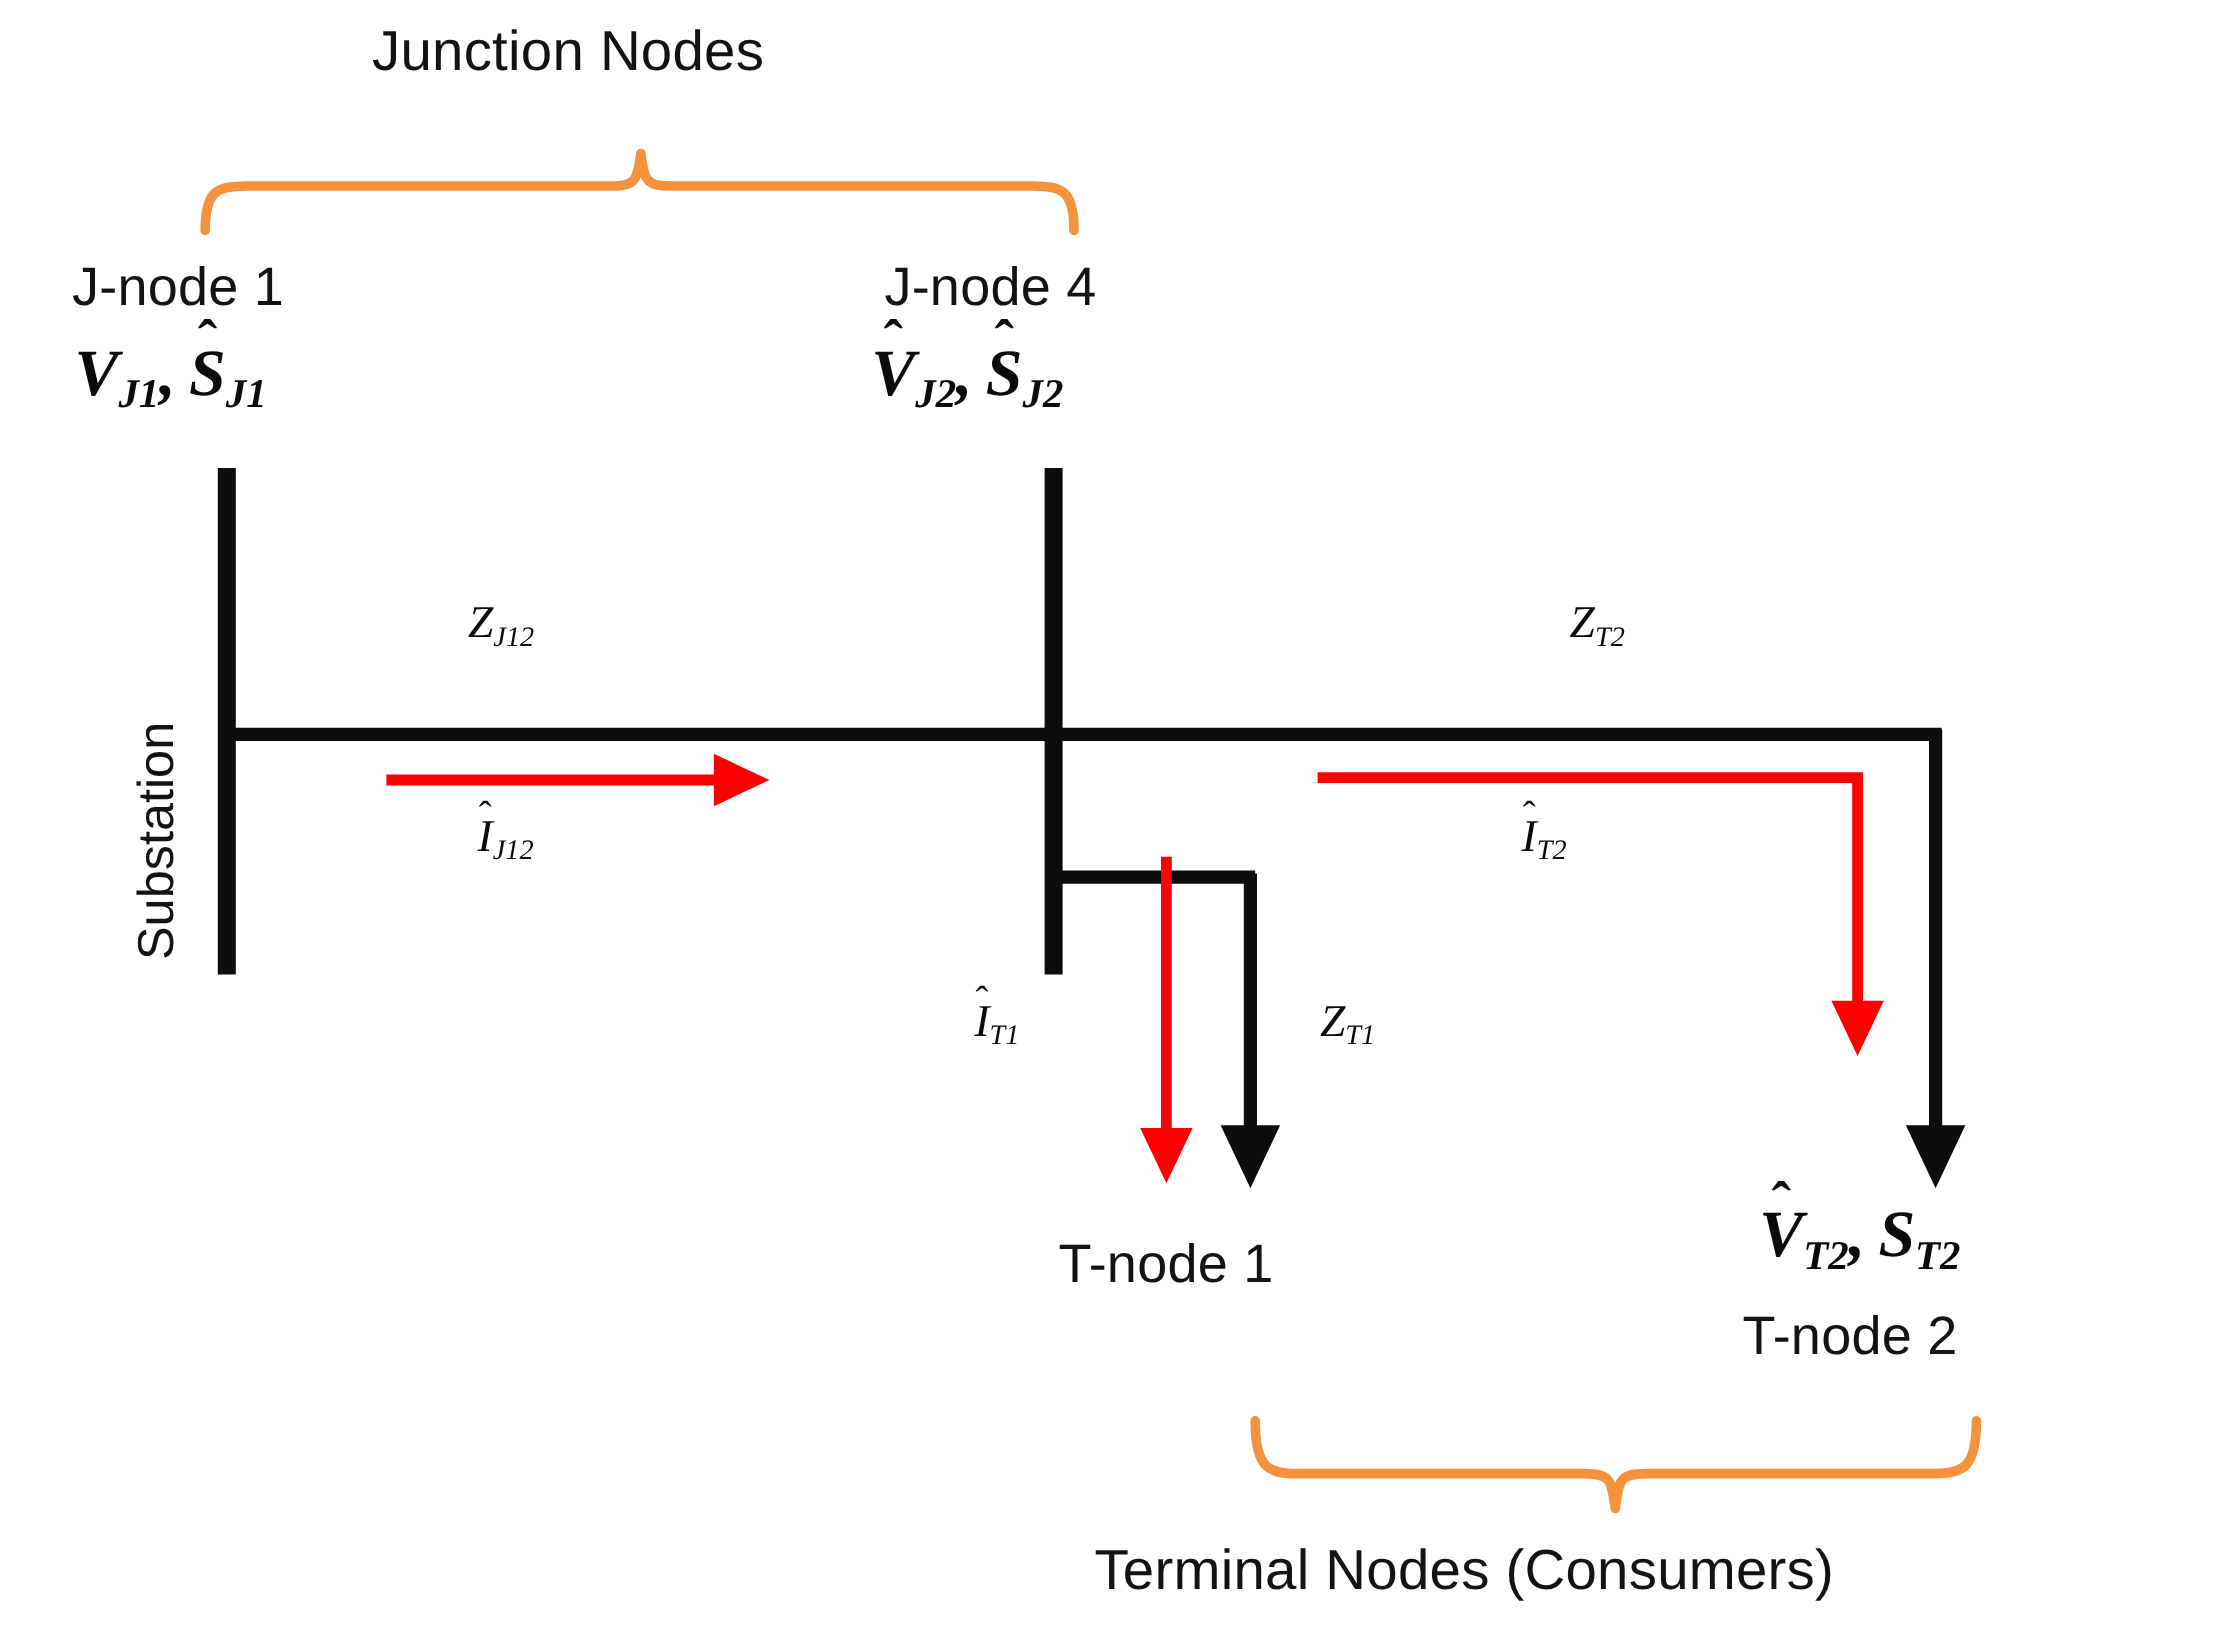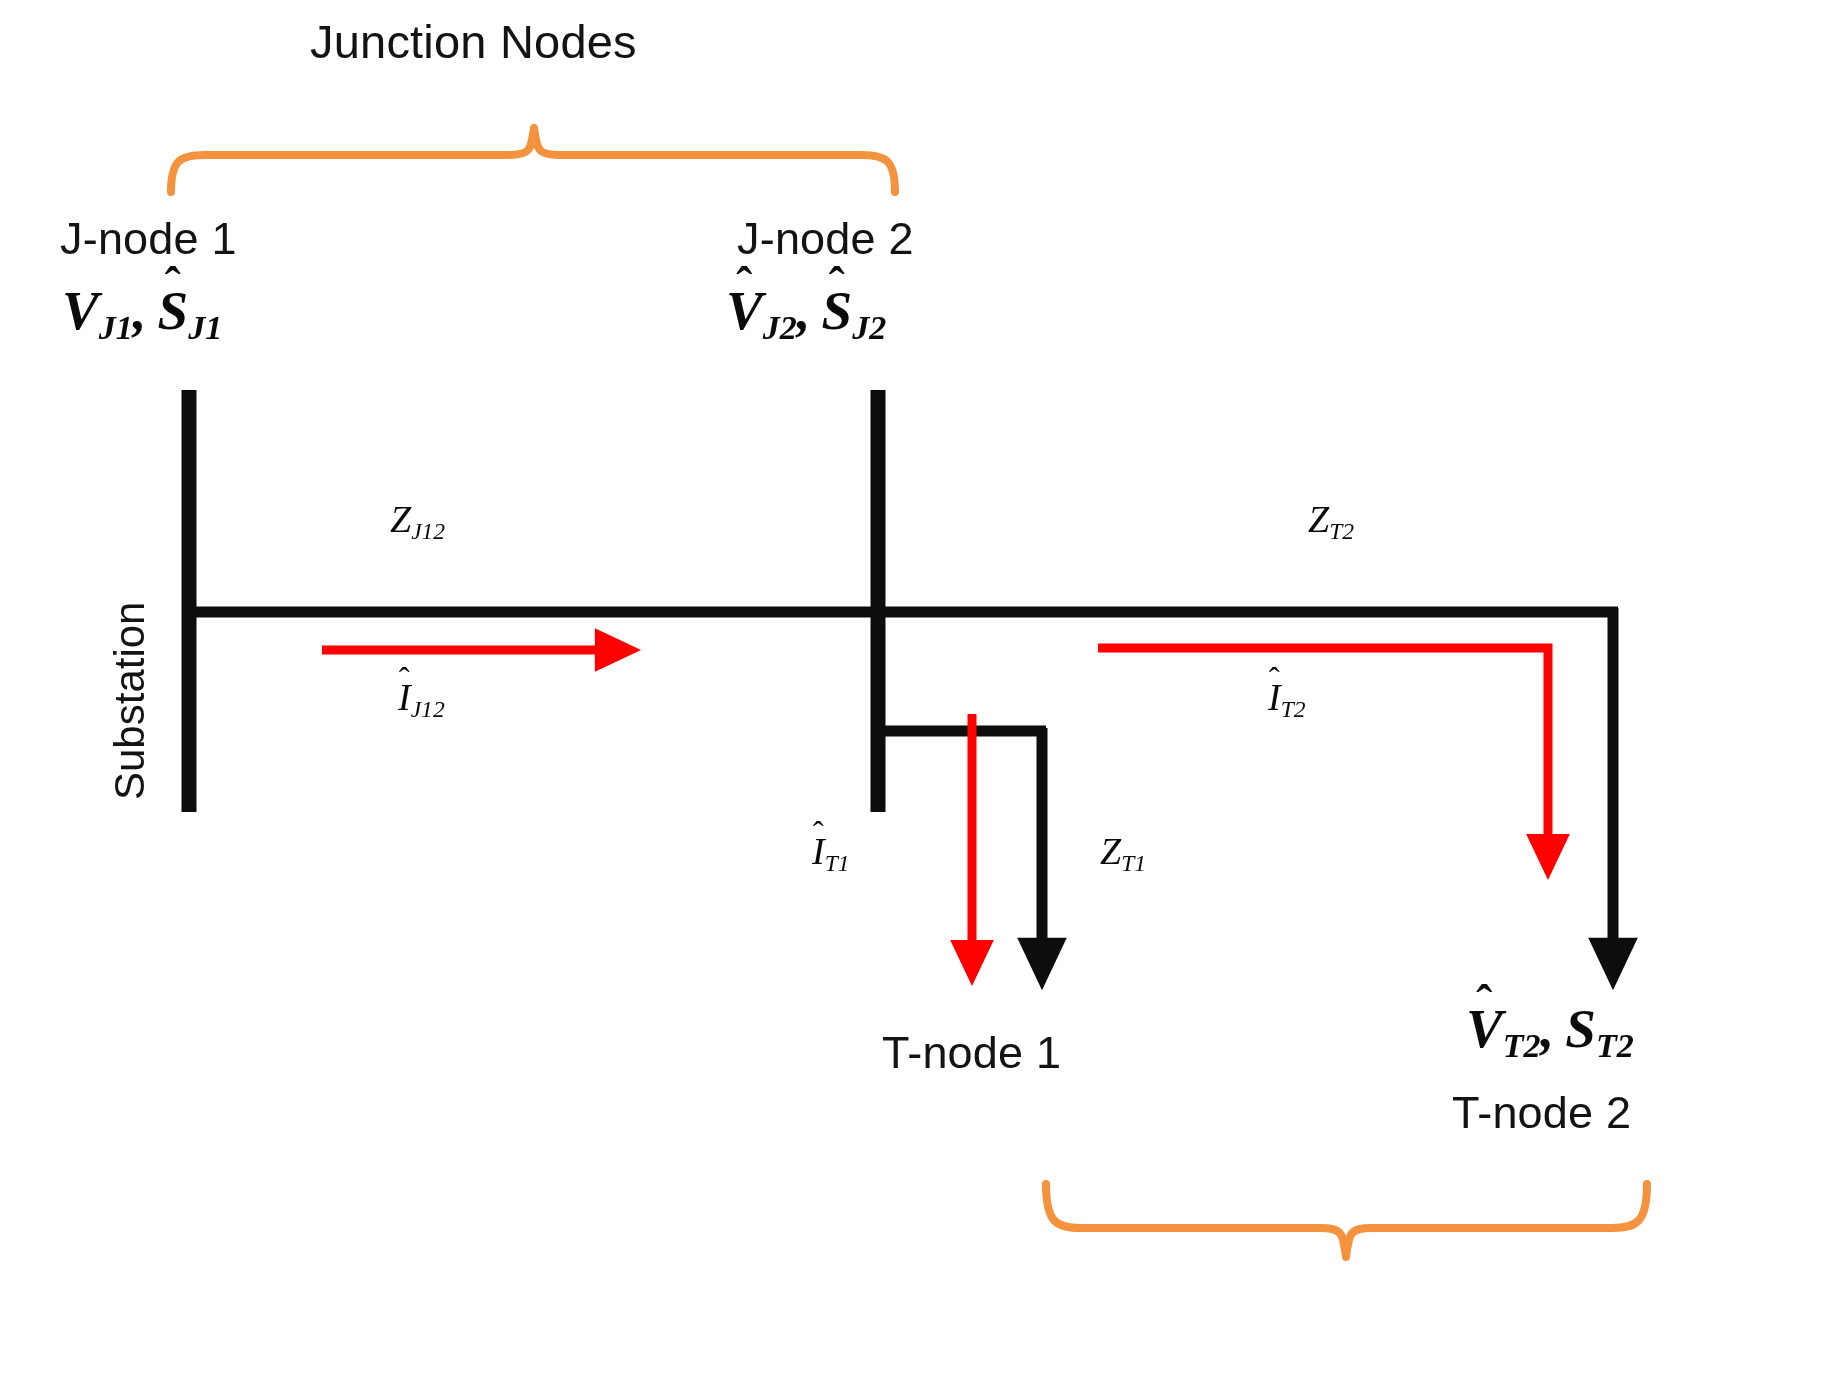--- a/index.html
+++ b/index.html
@@ -99,21 +99,21 @@
 
   <div class="lbl sans t-node" style="left:60px;top:216px;">J-node 1</div>
 
   <div class="lbl math mbold m-big" style="left:62px;top:283px;">
     <span class="hatwrap">
       <span class="base">V</span></span><sub>J1</sub><span>,</span> <span class="hatwrap">
       <span class="hat">̂</span>
       <span class="base">S</span></span><sub>J1</sub>
   </div>
 
-  <div class="lbl sans t-node" style="left:737px;top:216px;">J-node 2</div>
+  <div class="lbl sans t-node" style="left:737px;top:216px;">J-node 4</div>
 
   <div class="lbl math mbold m-big" style="left:726px;top:283px;">
     <span class="hatwrap">
       <span class="hat">̂</span>
       <span class="base">V</span></span><sub>J2</sub><span>,</span> <span class="hatwrap">
       <span class="hat">̂</span>
       <span class="base">S</span></span><sub>J2</sub>
   </div>
 
   <div class="lbl math mlight m-mid" style="left:390px;top:500px;">
@@ -154,14 +154,15 @@
 
   <div class="lbl math mbold m-big" style="left:1466px;top:1001px;">
     <span class="hatwrap">
       <span class="hat">̂</span>
       <span class="base">V</span></span><sub>T2</sub><span>,</span> <span class="hatwrap">
       <span class="base">S</span></span><sub>T2</sub>
   </div>
 
   <div class="lbl sans t-node" style="left:1452px;top:1090px;">T-node 2</div>
 
+  <div class="lbl sans t-caption" style="left:912px;top:1284px;">Terminal Nodes (Consumers)</div>
 
 </div>
 
 </body></html>

